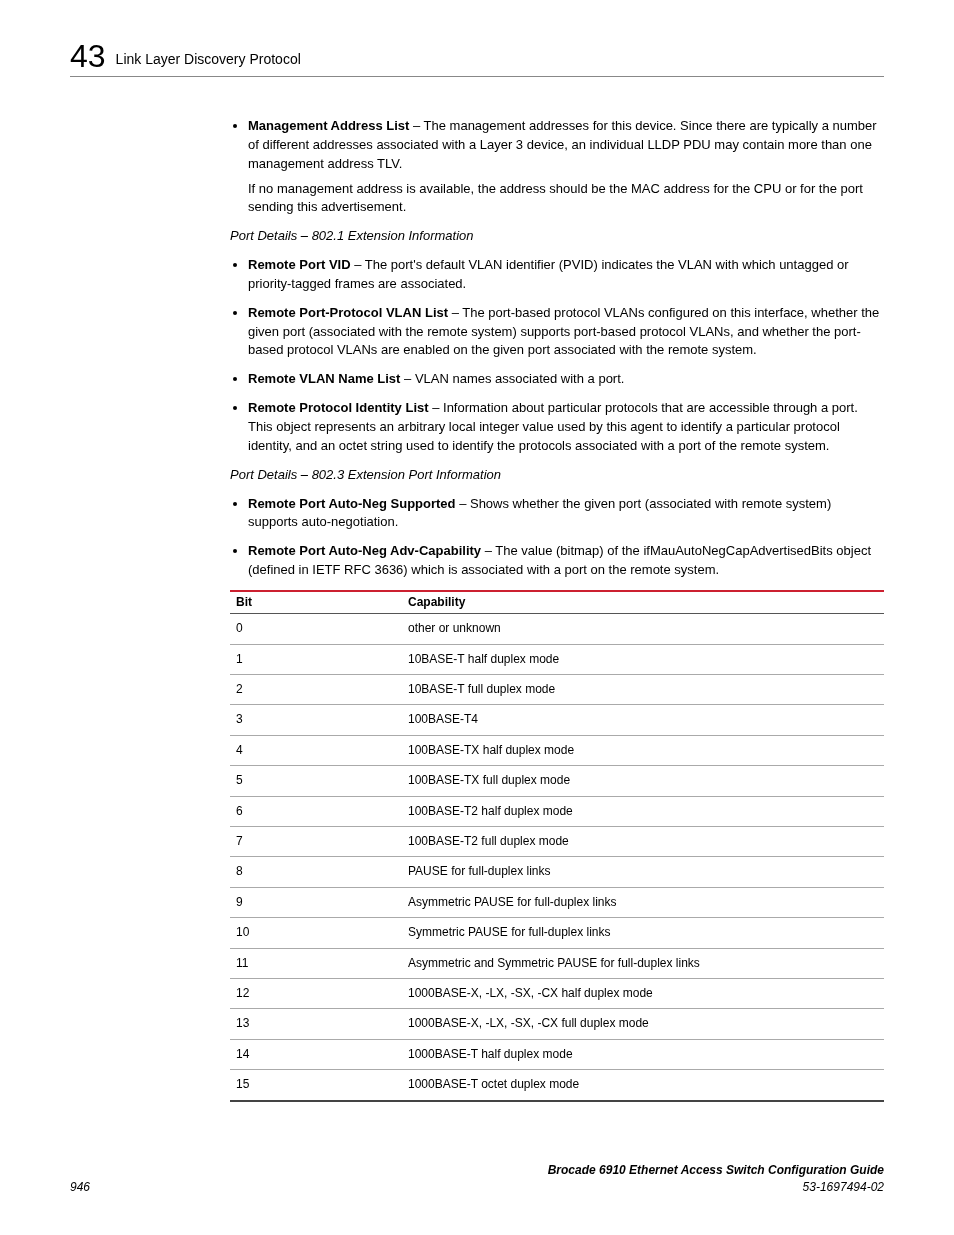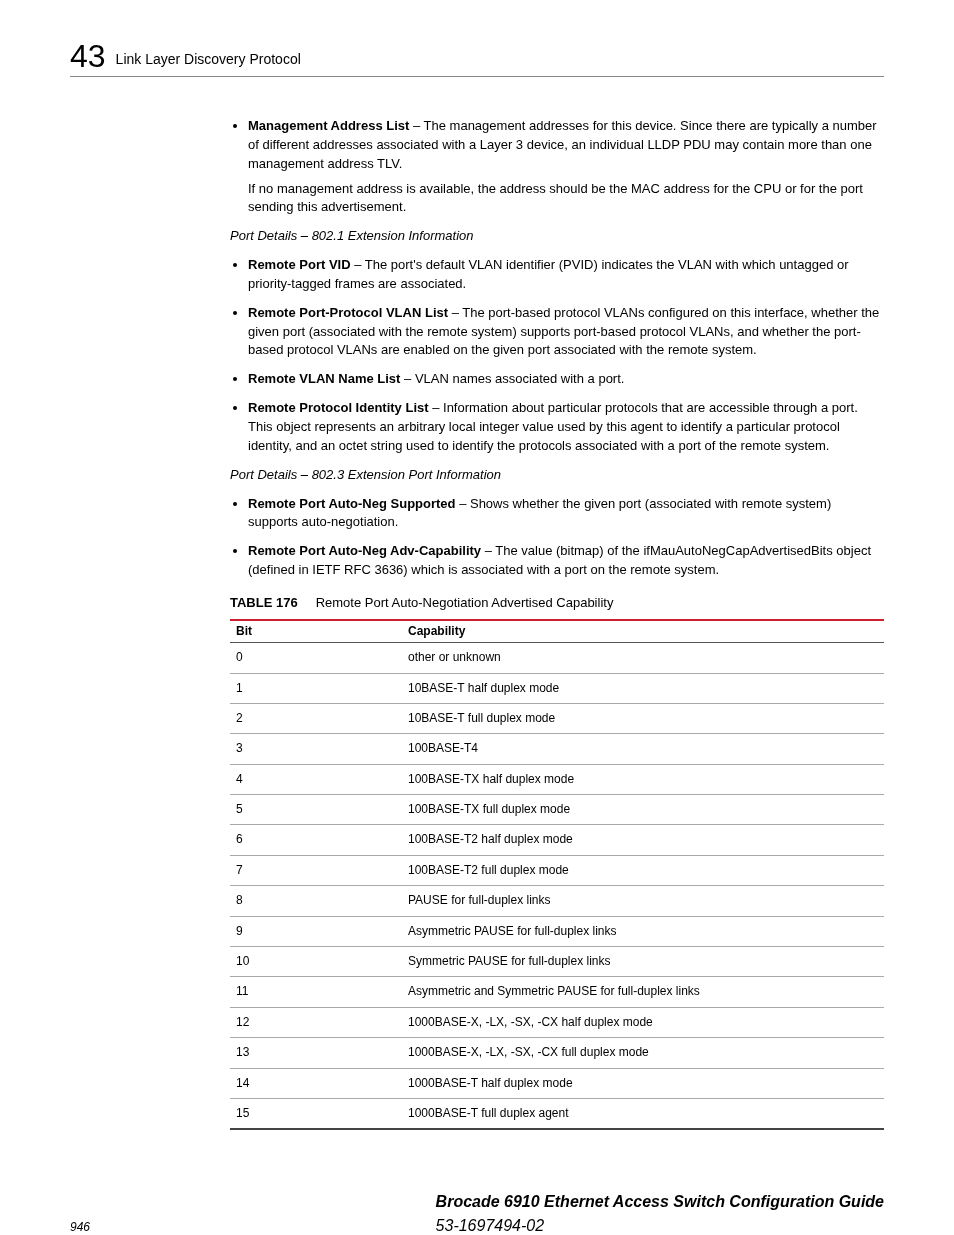--- a/index.html
+++ b/index.html
@@ -82,24 +82,24 @@
     justify-content: space-between;
     margin-top: 60px;
     align-items: flex-end;
   }
   .footer .pagenum {
     font-style: italic;
     font-size: 12px;
     text-align: center;
   }
   .footer .fright {
-    text-align: left;
+    text-align: right;
     font-style: italic;
     font-weight: bold;
-    font-size: 16px;
+    font-size: 12px;
   }
   .footer .fright .docnum {
     font-weight: normal;
   }
 </style>
 </head>
 <body>
 
 <div class="header">
   <span class="chapter-num">43</span>
@@ -136,23 +136,20 @@
 
   <ul class="bullet">
     <li>
       <span class="bold">Remote Port Auto-Neg Supported</span><span> – Shows whether the given port (associated with remote system) supports auto-negotiation.</span>
     </li>
     <li>
       <span class="bold">Remote Port Auto-Neg Adv-Capability</span><span> – The value (bitmap) of the ifMauAutoNegCapAdvertisedBits object (defined in IETF RFC 3636) which is associated with a port on the remote system.</span>
     </li>
   </ul>
 
-  <div class="tcaption">
-    <span class="tc-label">TABLE 176</span><span>Remote Port Auto-Negotiation Advertised Capability</span>
-  </div>
 
   <table class="captable">
     <thead>
       <tr>
         <th class="col-bit">Bit</th>
         <th>Capability</th>
       </tr>
     </thead>
     <tbody id="cap-tbody">
         <tr>
@@ -210,21 +207,21 @@
         <tr>
           <td>13</td>
           <td>1000BASE-X, -LX, -SX, -CX full duplex mode</td>
         </tr>
         <tr>
           <td>14</td>
           <td>1000BASE-T half duplex mode</td>
         </tr>
         <tr>
           <td>15</td>
-          <td>1000BASE-T full duplex agent</td>
+          <td>1000BASE-T octet duplex mode</td>
         </tr>
       </tbody>
   </table>
 
 </div>
 
 <div class="footer">
   <div class="pagenum">946</div>
   <div class="fright">
     <div>Brocade 6910 Ethernet Access Switch Configuration Guide</div>

